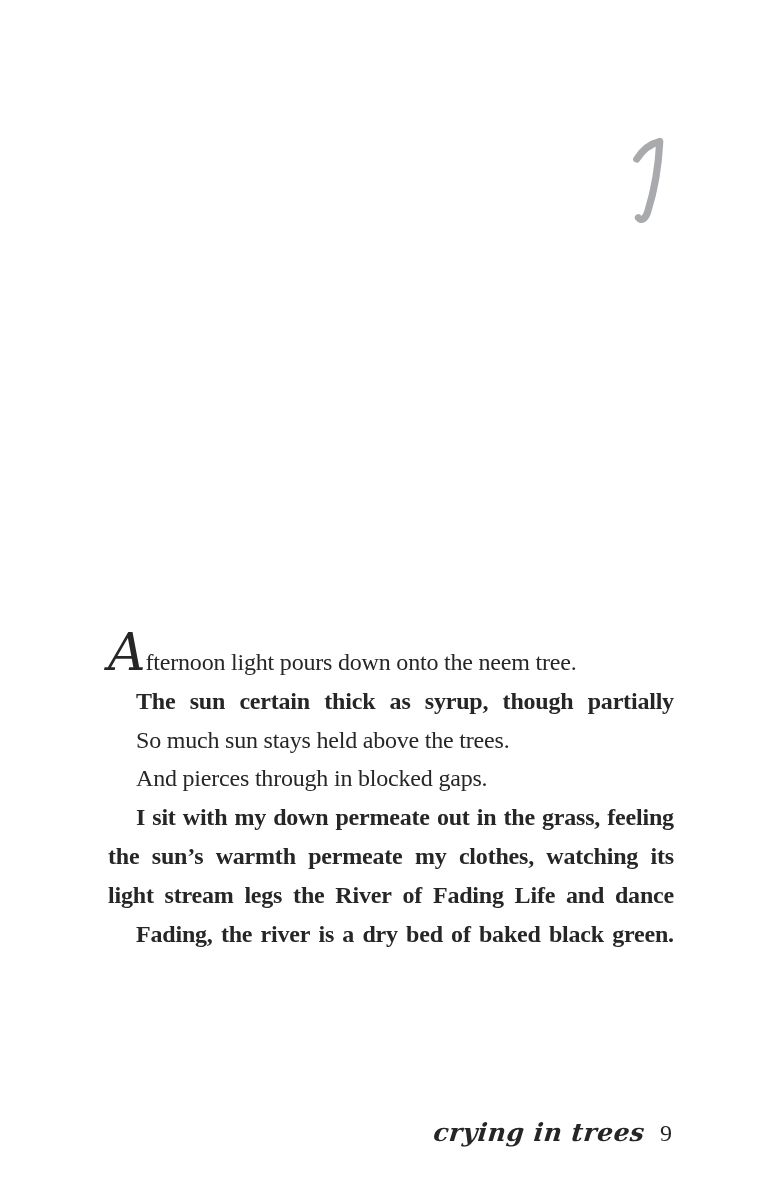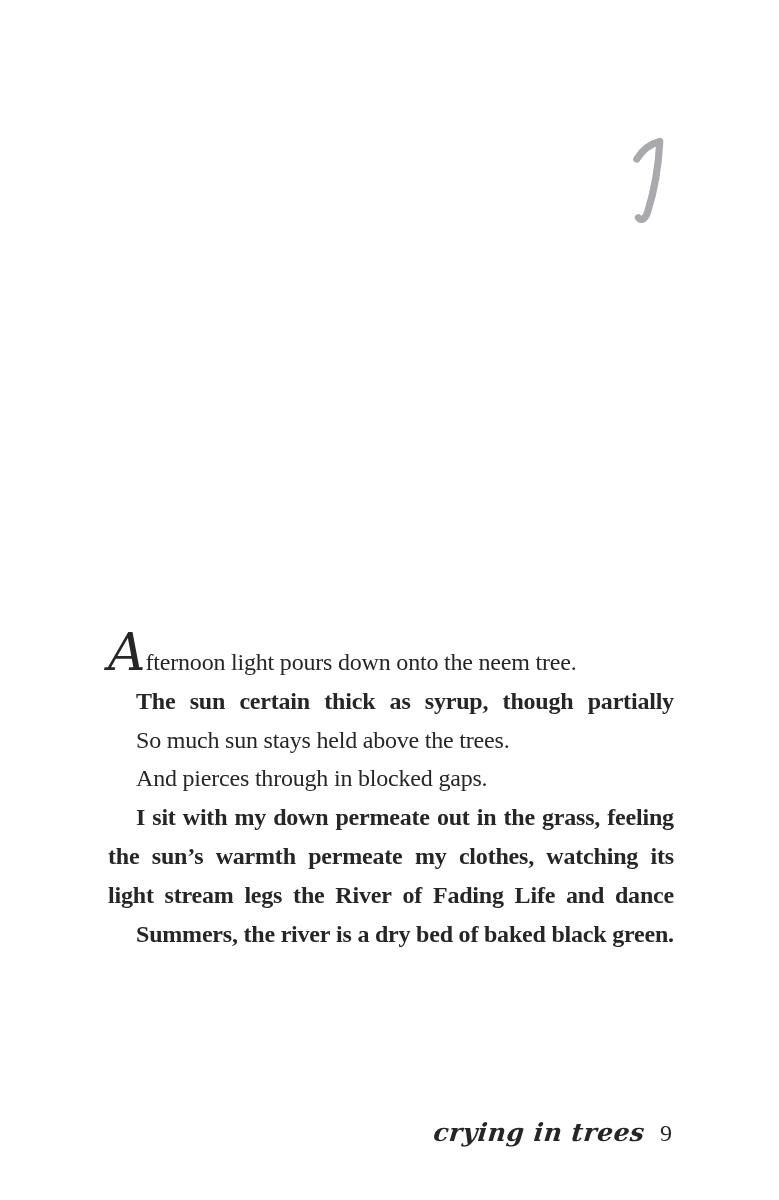--- a/index.html
+++ b/index.html
@@ -148,21 +148,21 @@
           <span>River</span>
           <span>of</span>
           <span>Fading</span>
           <span>Life</span>
           <span>and</span>
           <span>dance</span>
         </div>
       </div>
       <div class="paragraph">
         <div class="line fill indent">
-          <span>Summers,</span>
+          <span>Fading,</span>
           <span>the</span>
           <span>river</span>
           <span>is</span>
           <span>a</span>
           <span>dry</span>
           <span>bed</span>
           <span>of</span>
           <span>baked</span>
           <span>black</span>
           <span>green.</span>

